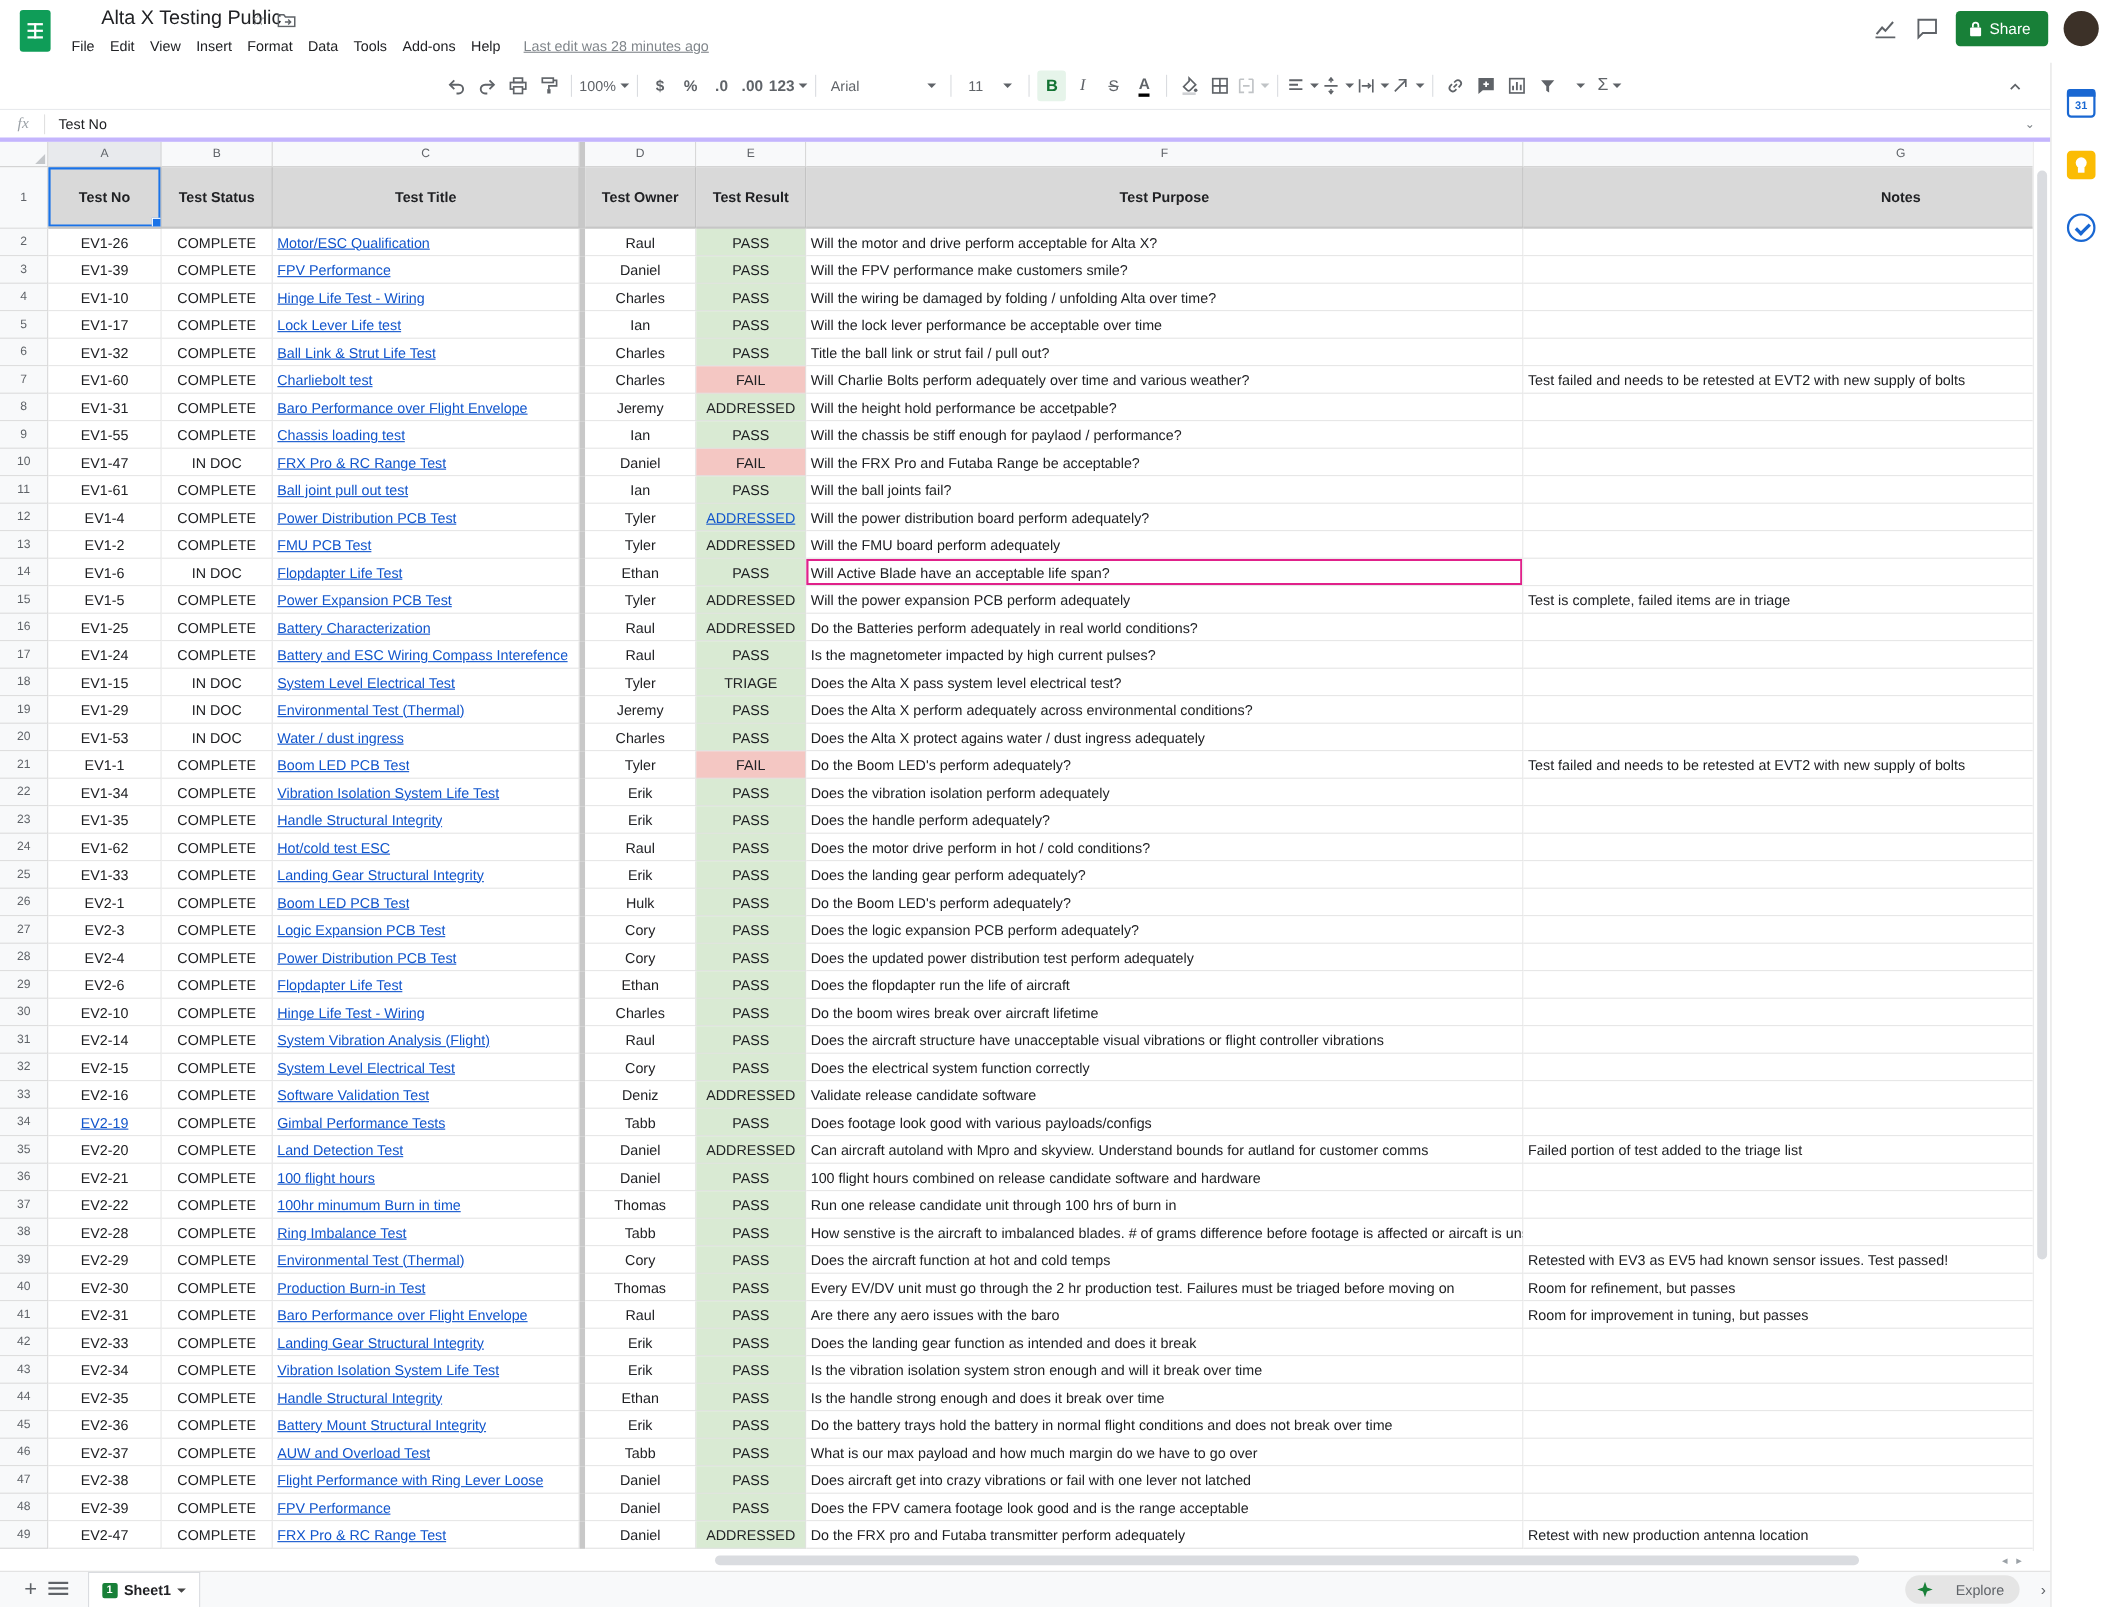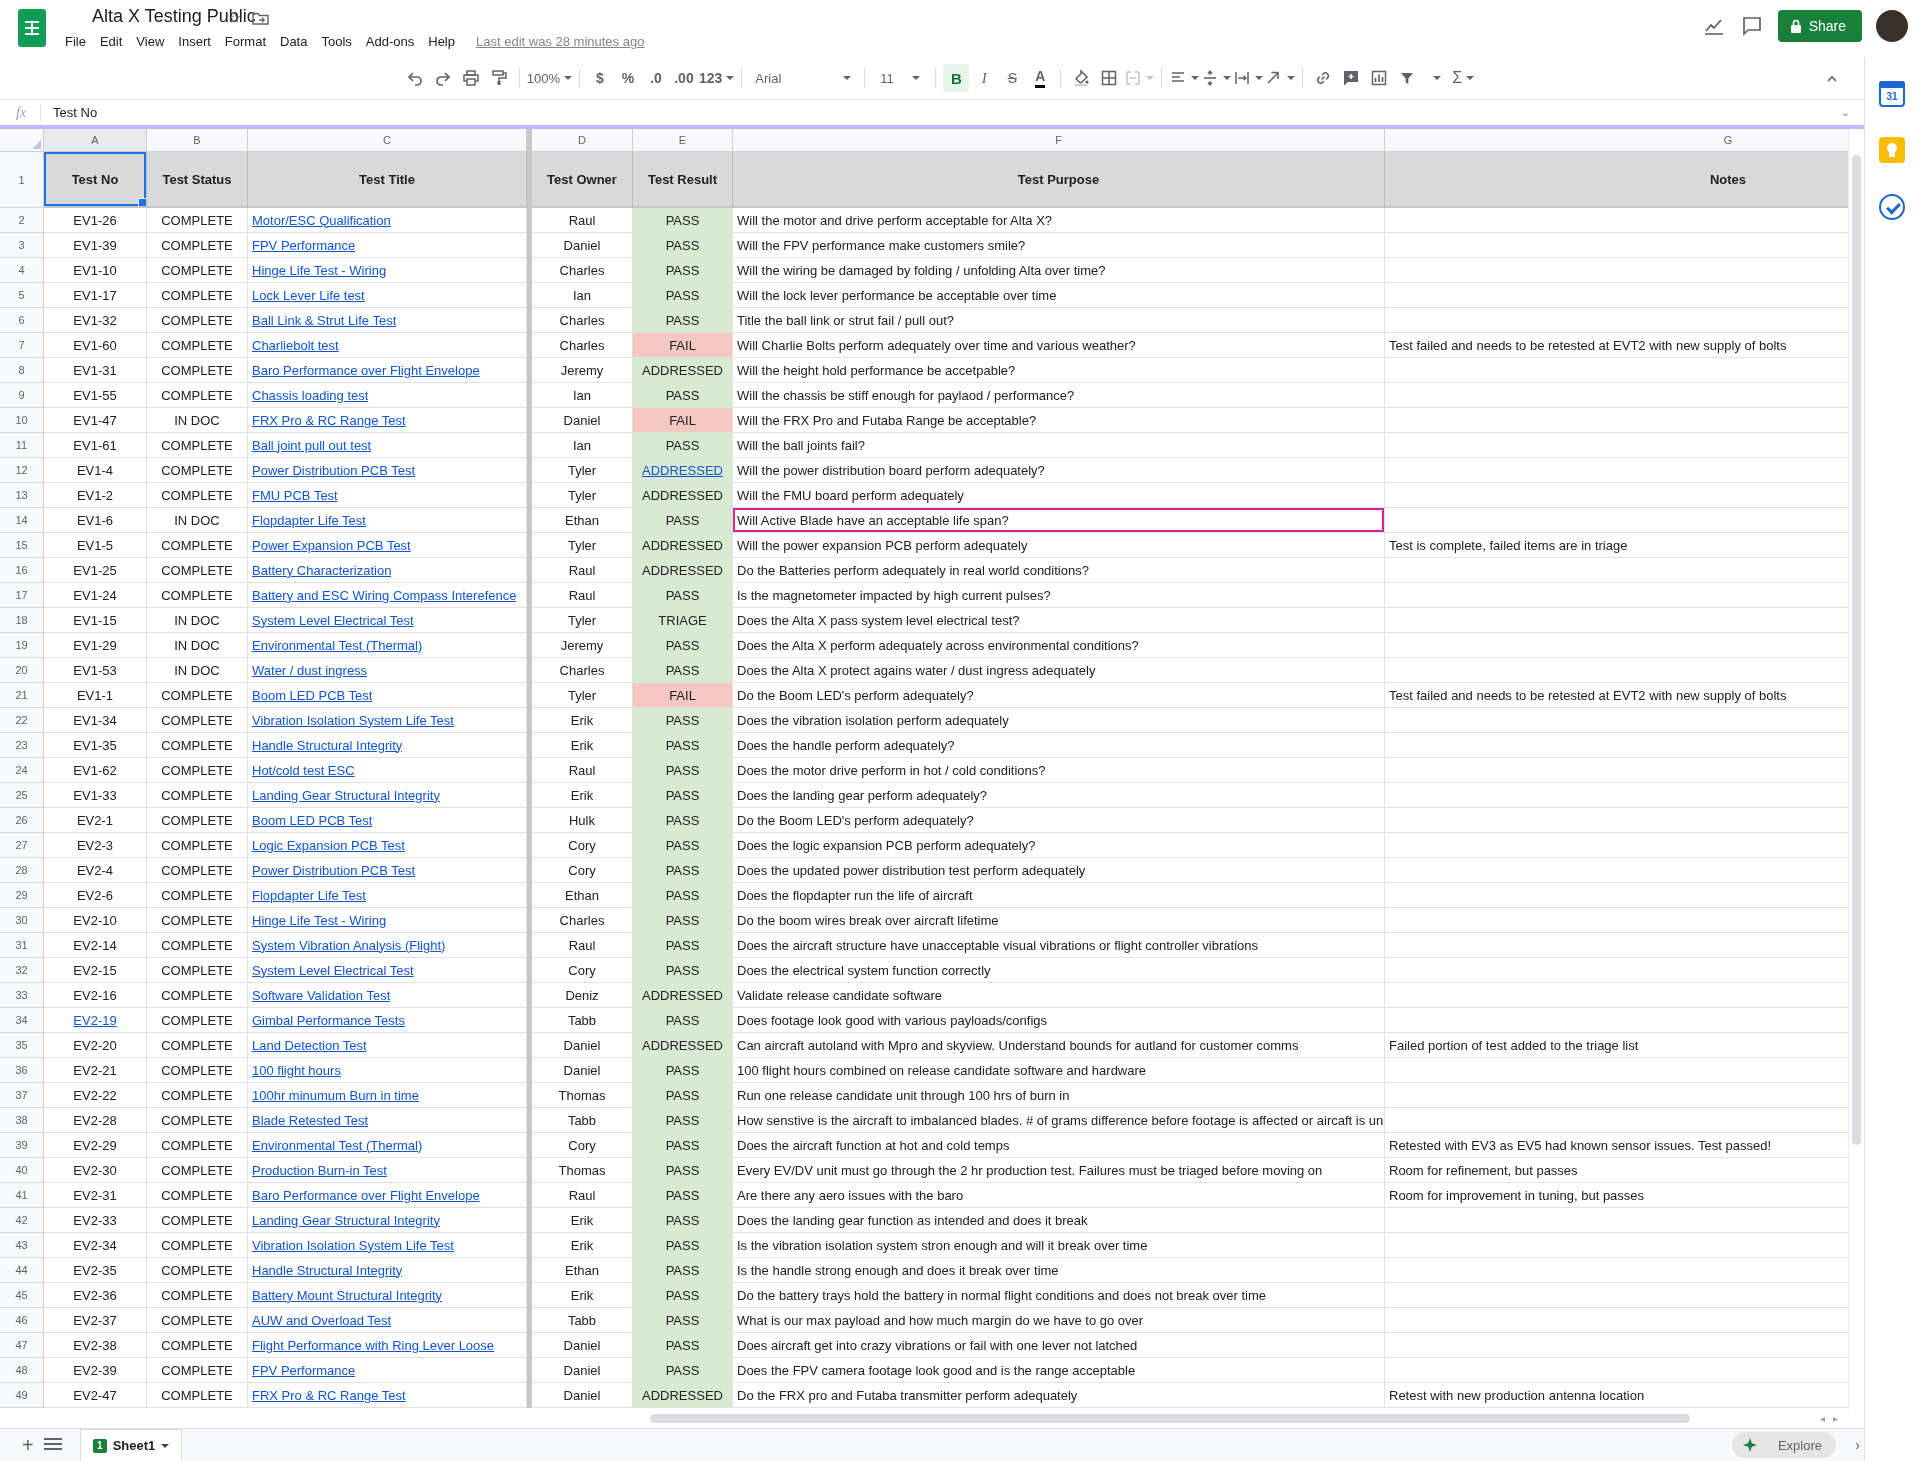--- a/index.html
+++ b/index.html
@@ -815,21 +815,21 @@
     <div class="c center">Thomas</div>
     <div class="c center res pass ">PASS</div>
     <div class="c left ">Run one release candidate unit through 100 hrs of burn in</div>
     <div class="c left"></div>
   </div>
   <div class="grid-row">
     <div class="c num">38</div>
     <div class="c center ">EV2-28</div>
     <div class="c center">COMPLETE</div>
     <div class="c left">
-          <span class="link">Blade Retested Test</span>
+          <span class="link">Ring Imbalance Test</span>
         </div>
     <div class="c freeze"></div>
     <div class="c center">Tabb</div>
     <div class="c center res pass ">PASS</div>
     <div class="c left ">How senstive is the aircraft to imbalanced blades. # of grams difference before footage is affected or aircaft is unstable.</div>
     <div class="c left"></div>
   </div>
   <div class="grid-row">
     <div class="c num">39</div>
     <div class="c center ">EV2-29</div>

